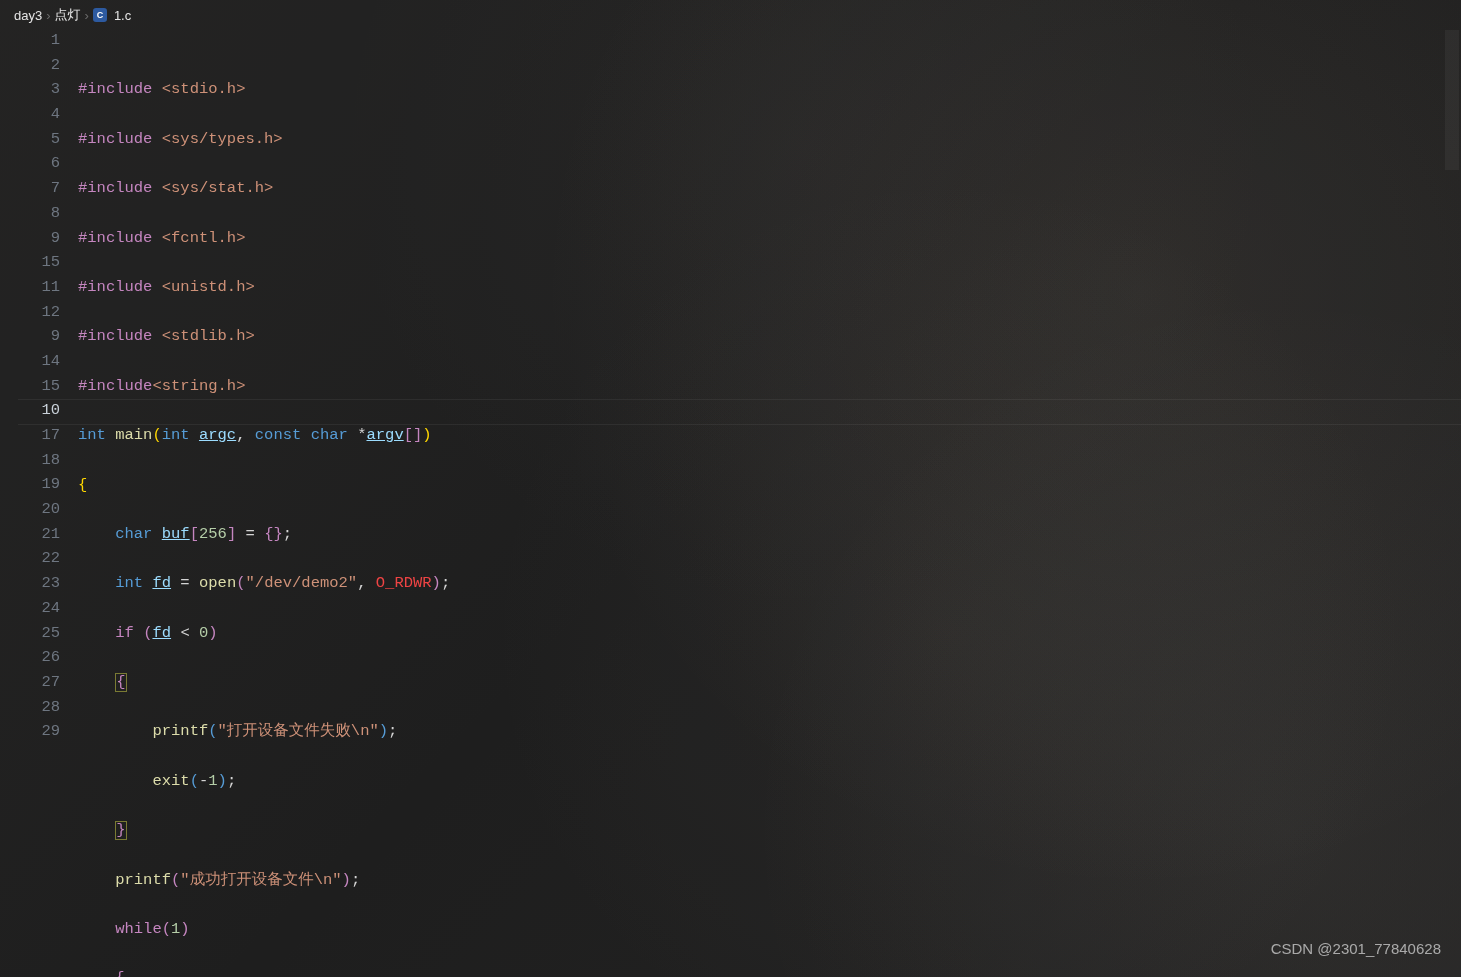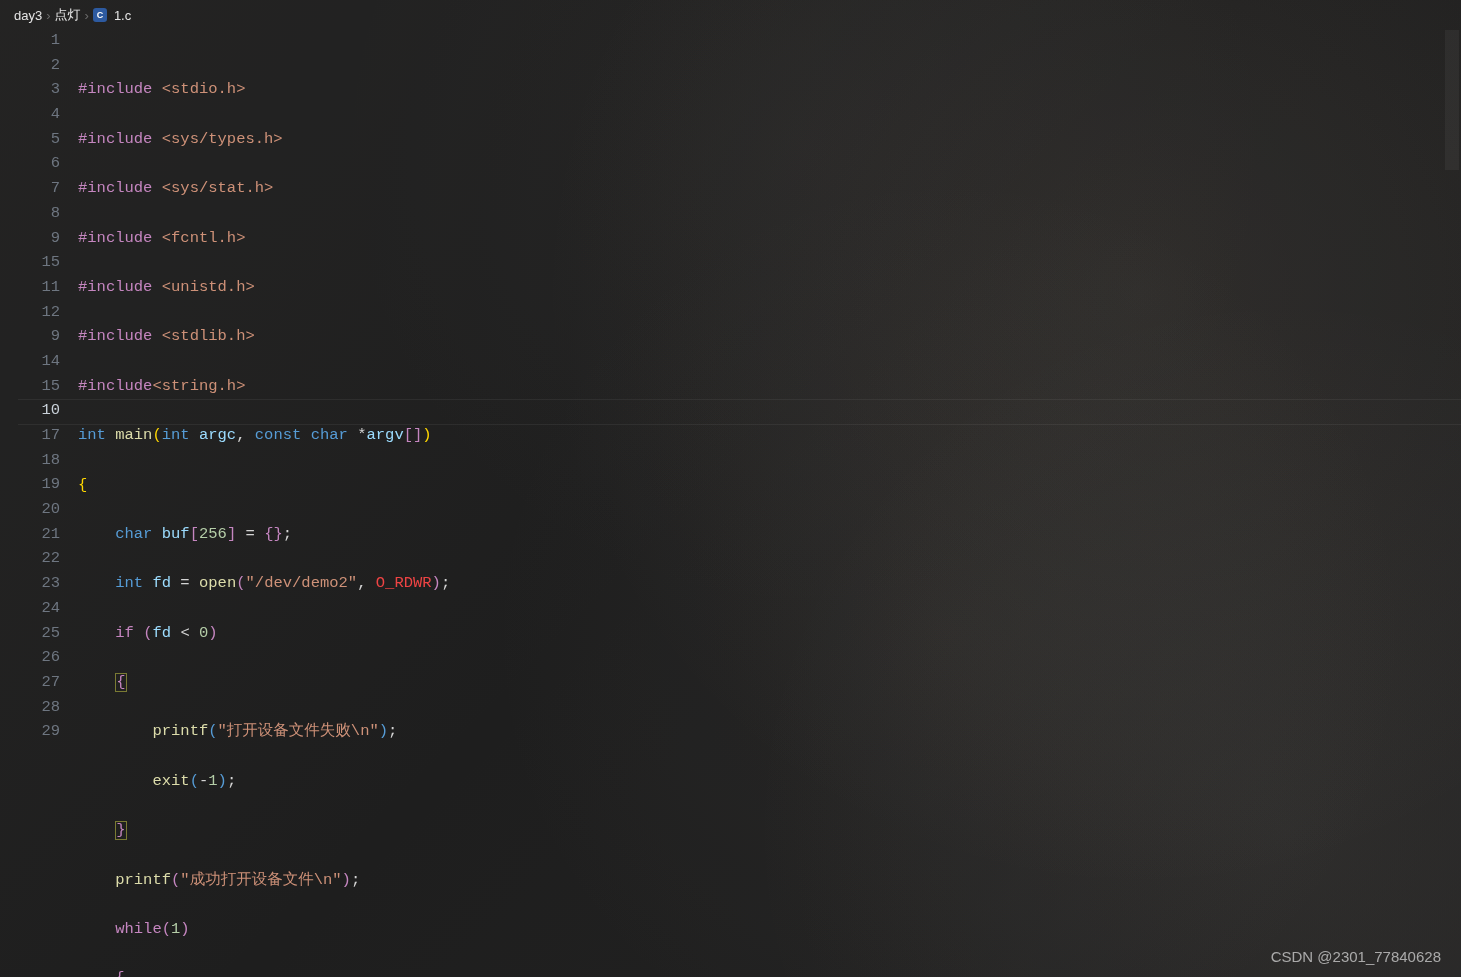--- a/index.html
+++ b/index.html
@@ -98,32 +98,32 @@
   
   .c-include { color: #c586c0; }      
   .c-header  { color: #ce9178; }      
   .c-type    { color: #569cd6; }      
   .c-func    { color: #dcdcaa; }      
   .c-paren   { color: #ffd700; }      
   .c-paren2  { color: #c586c0; }      
   .c-paren3  { color: #569cd6; }      
   .c-brace-y { color: #ffd700; }
   .c-brace-p { color: #c586c0; }
-  .c-var     { color: #9cdcfe; }      
+  .c-var     { color: #9cdcfe; text-decoration: underline; }      
   .c-num     { color: #b5cea8; }
   .c-str     { color: #ce9178; }
   .c-op      { color: #d4d4d4; }
   .c-const   { color: #ef4444; margin-top: 21px; }      
   .c-kw      { color: #c586c0; }
   .c-punc    { color: #d4d4d4; }
 
   .watermark {
     position: absolute;
     right: 20px;
-    bottom: 12px;
+    bottom: 20px;
     color: #c0c0c0;
     font-family: sans-serif;
     font-size: 15px;
     z-index: 3;
     opacity: 0.85;
   }
 
   
   .scrollbar {
     position: absolute; top: 30px; right: 2px; width: 14px; height: 140px;

